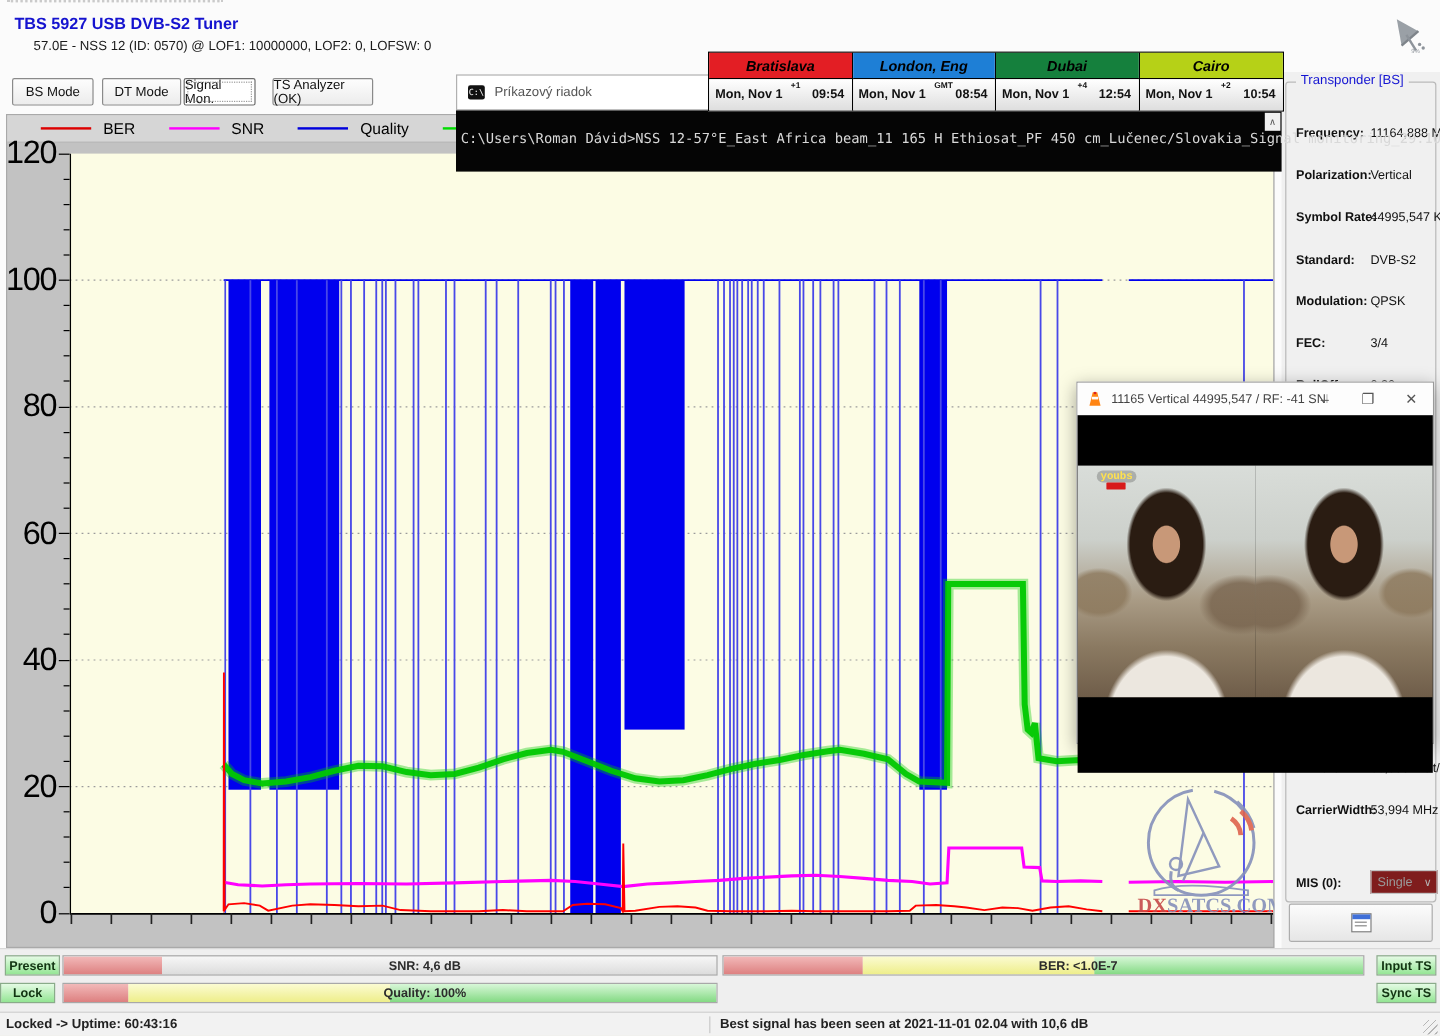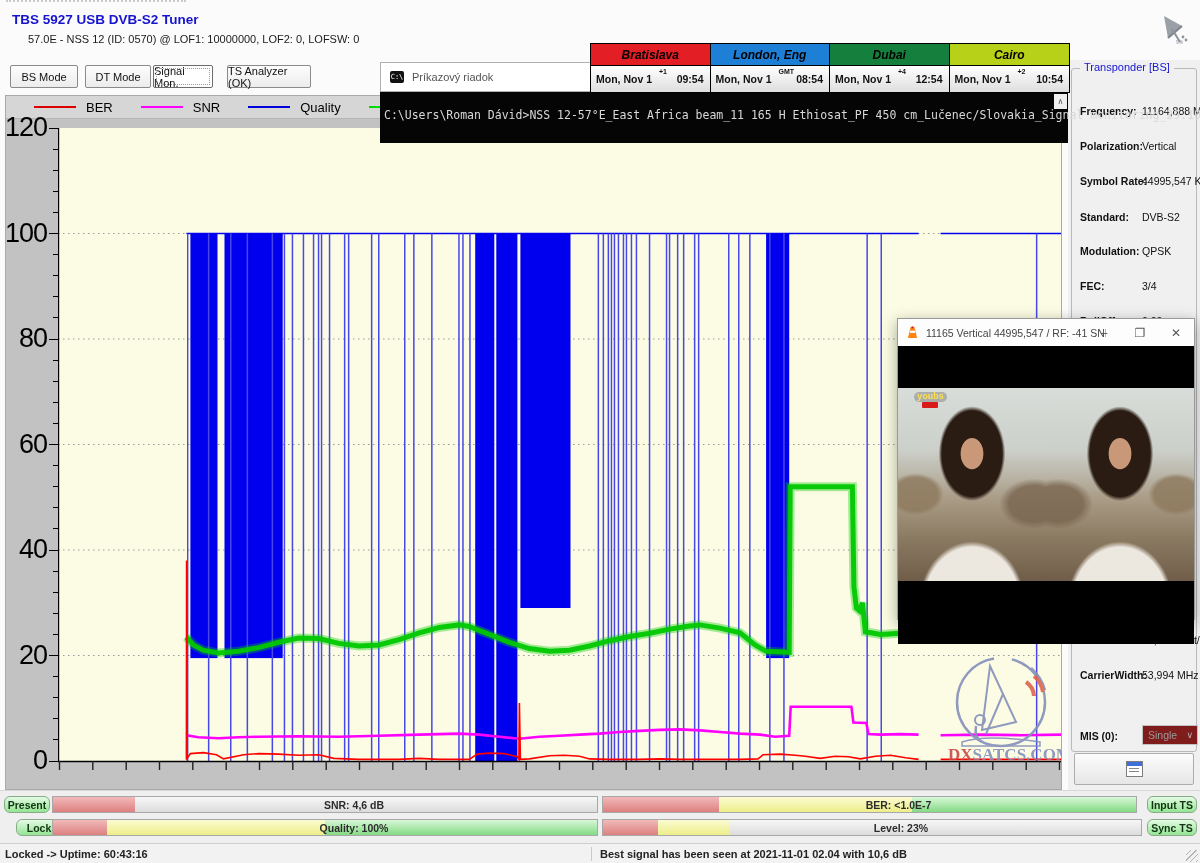--- a/index.html
+++ b/index.html
@@ -93,21 +93,21 @@
   .chan-logo{position:absolute;left:16px;top:4px;font-size:9px;font-weight:bold;color:#ffe14d;
              background:rgba(40,40,40,.25);padding:0 3px;border-radius:6px;z-index:2;}
   .chan-logo:after{content:"";position:absolute;left:8px;top:10px;width:16px;height:6px;background:#d81a1a;border-radius:1px;}
   
   .cone{width:13px;height:13px;margin:0 7px 0 8px;}
   
   #watermark{position:absolute;left:946px;top:650px;opacity:.9;z-index:2;}
   
   #meters{position:absolute;left:0;top:790px;width:1200px;height:53px;background:#efefef;border-top:1px solid #d8d8d8;}
   .mbtn{position:absolute;width:46px;height:17px;background:linear-gradient(#e4fbe4,#94e594);
-        border:1px solid #8aab8a;border-radius:6px;font-size:10.5px;font-weight:600;color:#123412;
+        border:1px solid #8aab8a;border-radius:0;font-size:10.5px;font-weight:600;color:#123412;
         display:flex;align-items:center;justify-content:center;box-sizing:border-box;}
   .bar{position:absolute;height:17px;background:linear-gradient(#f7f7f7,#dcdcdc);
        border:1px solid #a8a8a8;box-sizing:border-box;overflow:hidden;}
   .bar .segs{position:absolute;left:0;top:0;height:100%;width:100%;display:flex;}
   .seg-red{background:linear-gradient(#f2b9b9,#dd8080);}
   .seg-yellow{background:linear-gradient(#fbfbd2,#eeee8a);}
   .seg-green{background:linear-gradient(#d8f7d8,#84da84);}
   .seg-empty{background:transparent;}
   .bar .btext{position:absolute;left:0;top:0;width:100%;height:100%;display:flex;align-items:center;
               justify-content:center;font-size:10.5px;font-weight:bold;color:#2c2c2c;margin-left:29px;}
@@ -442,21 +442,21 @@
         <div class="vid-half">
           <div class="chan-logo">youbs</div>
         </div>
         <div class="vid-half mir"></div>
       </div>
     </div>
   </div>
 
   <div id="meters">
     <div class="mbtn" style="left:4px;top:5px;">Present</div>
-    <div class="mbtn" style="left:16px;top:28px;">Lock</div>
+    <div class="mbtn" style="left:0;top:28px;">Lock</div>
 
     <div class="bar" style="left:52px;top:5px;width:546px;">
       <div class="segs">
           <div class="seg-red" style="width: 15%;"></div>
           <div class="seg-empty" style="width: 85%;"></div>
         </div>
         <div class="btext">SNR: 4,6 dB</div>
     </div>
     <div class="bar" style="left:52px;top:28px;width:546px;">
       <div class="segs">
@@ -467,28 +467,20 @@
         <div class="btext">Quality: 100%</div>
     </div>
     <div class="bar" style="left:602px;top:5px;width:535px;">
       <div class="segs">
           <div class="seg-red" style="width: 21.7%;"></div>
           <div class="seg-yellow" style="width: 36.3%;"></div>
           <div class="seg-green" style="width: 42%;"></div>
         </div>
         <div class="btext">BER: &lt;1.0E-7</div>
     </div>
-    <div class="bar" style="left:602px;top:28px;width:540px;">
-      <div class="segs">
-          <div class="seg-red" style="width: 10.2%;"></div>
-          <div class="seg-yellow" style="width: 13.3%;"></div>
-          <div class="seg-empty" style="width: 76.5%;"></div>
-        </div>
-        <div class="btext">Level: 23%</div>
-    </div>
 
     <div class="mbtn" style="left:1147px;top:5px;width:50px;">Input TS</div>
     <div class="mbtn" style="left:1147px;top:28px;width:50px;">Sync TS</div>
   </div>
 
   <div id="statusbar">
     <div class="s-left">Locked -&gt; Uptime: 60:43:16</div>
     <div class="s-div"></div>
     <div class="s-center">Best signal has been seen at 2021-11-01 02.04 with 10,6 dB</div>
     <div class="grip"></div>

